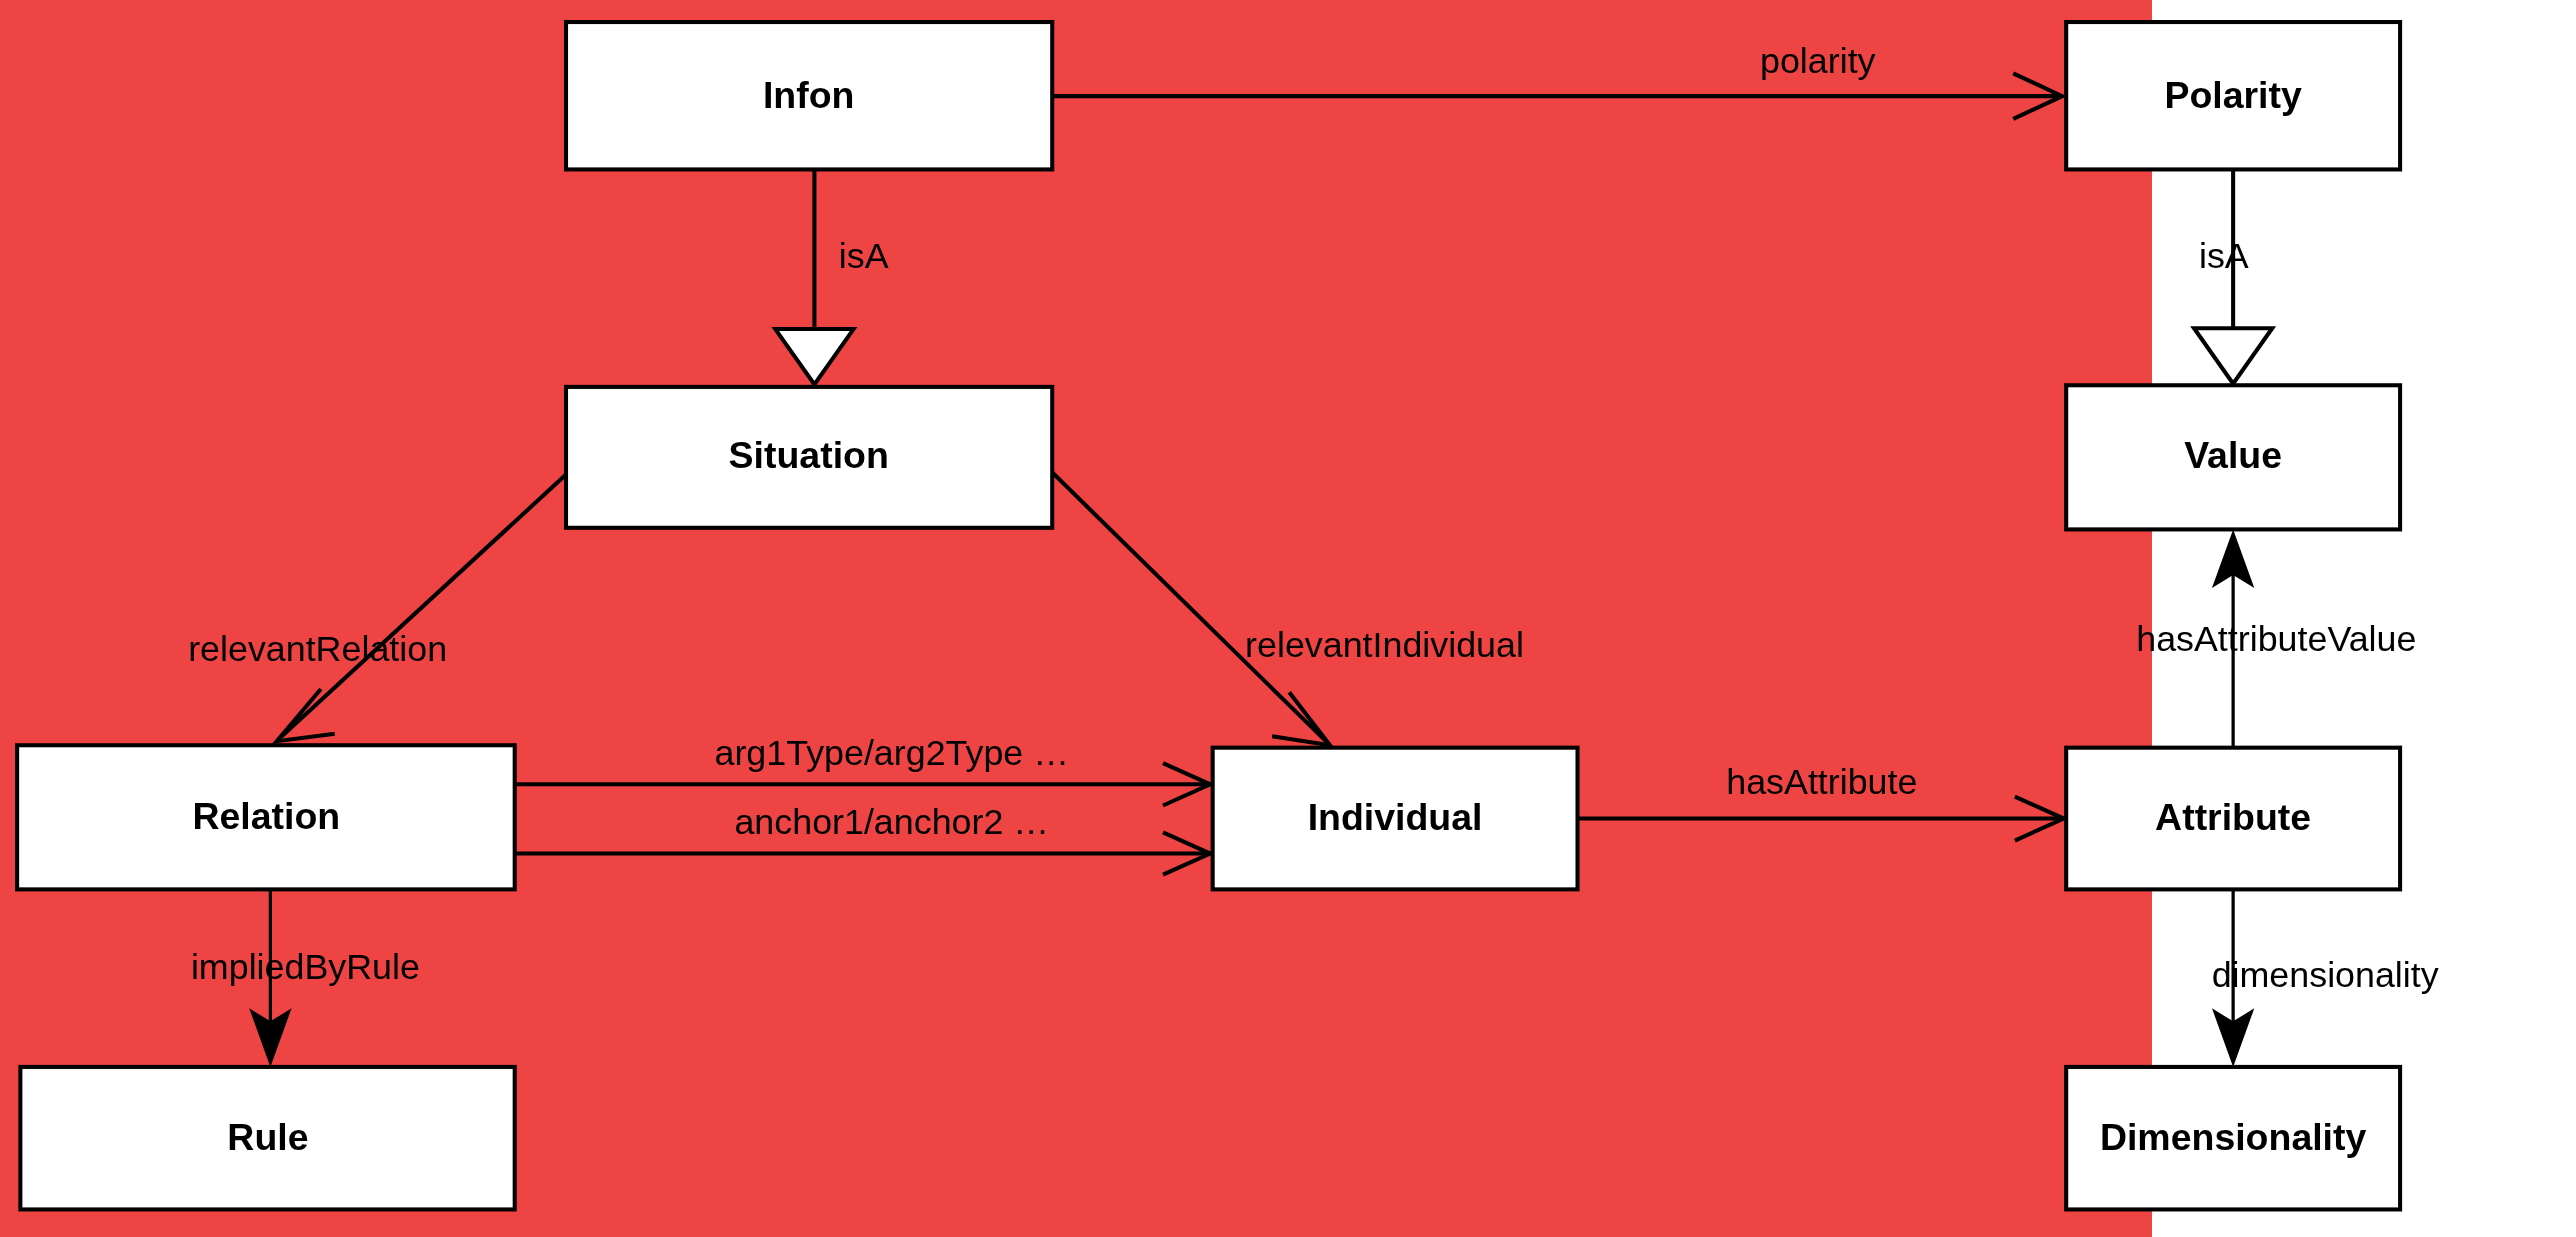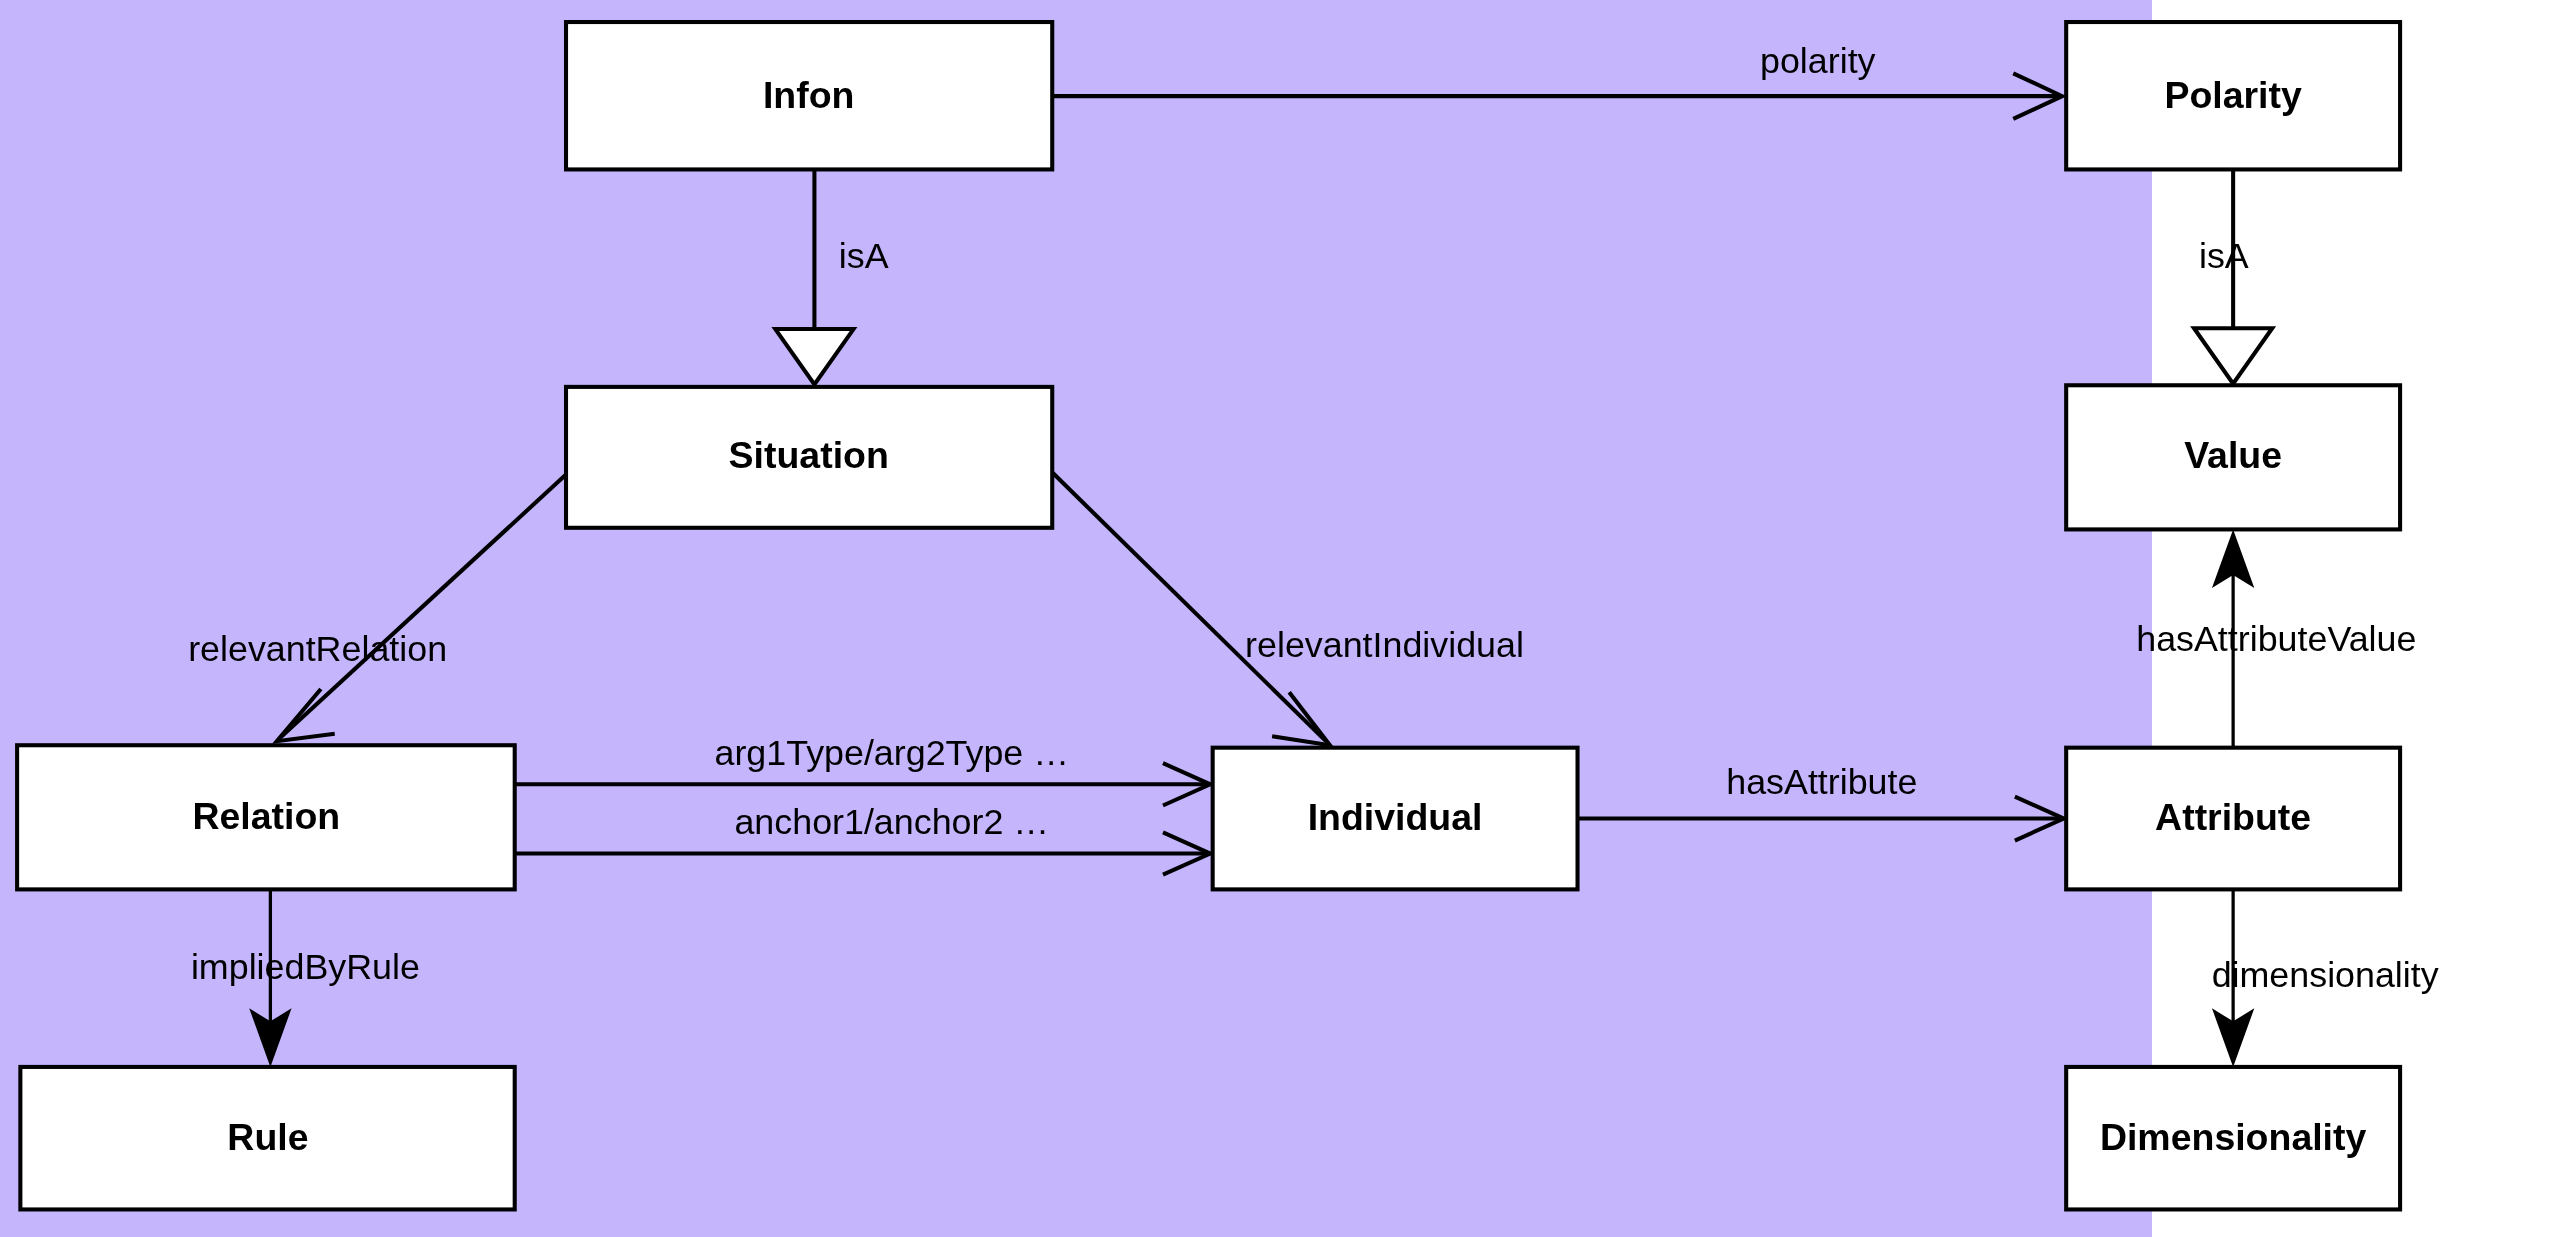--- a/index.html
+++ b/index.html
@@ -11,21 +11,21 @@
   body {
     font-family: "Liberation Sans", sans-serif;
     width: 2576px;
     height: 1238px;
     overflow: hidden;
   }
   #diagram-root {
     position: relative;
     width: 2152px;
     height: 1238px;
-    background: #c4b5fd;
+    background: #ef4444;
   }
   svg#diagram-svg {
     display: block;
     width: 2576px;
     height: 1238px;
   }
   .node-box {
     fill: #ffffff;
     stroke: #000000;
     stroke-width: 5;

